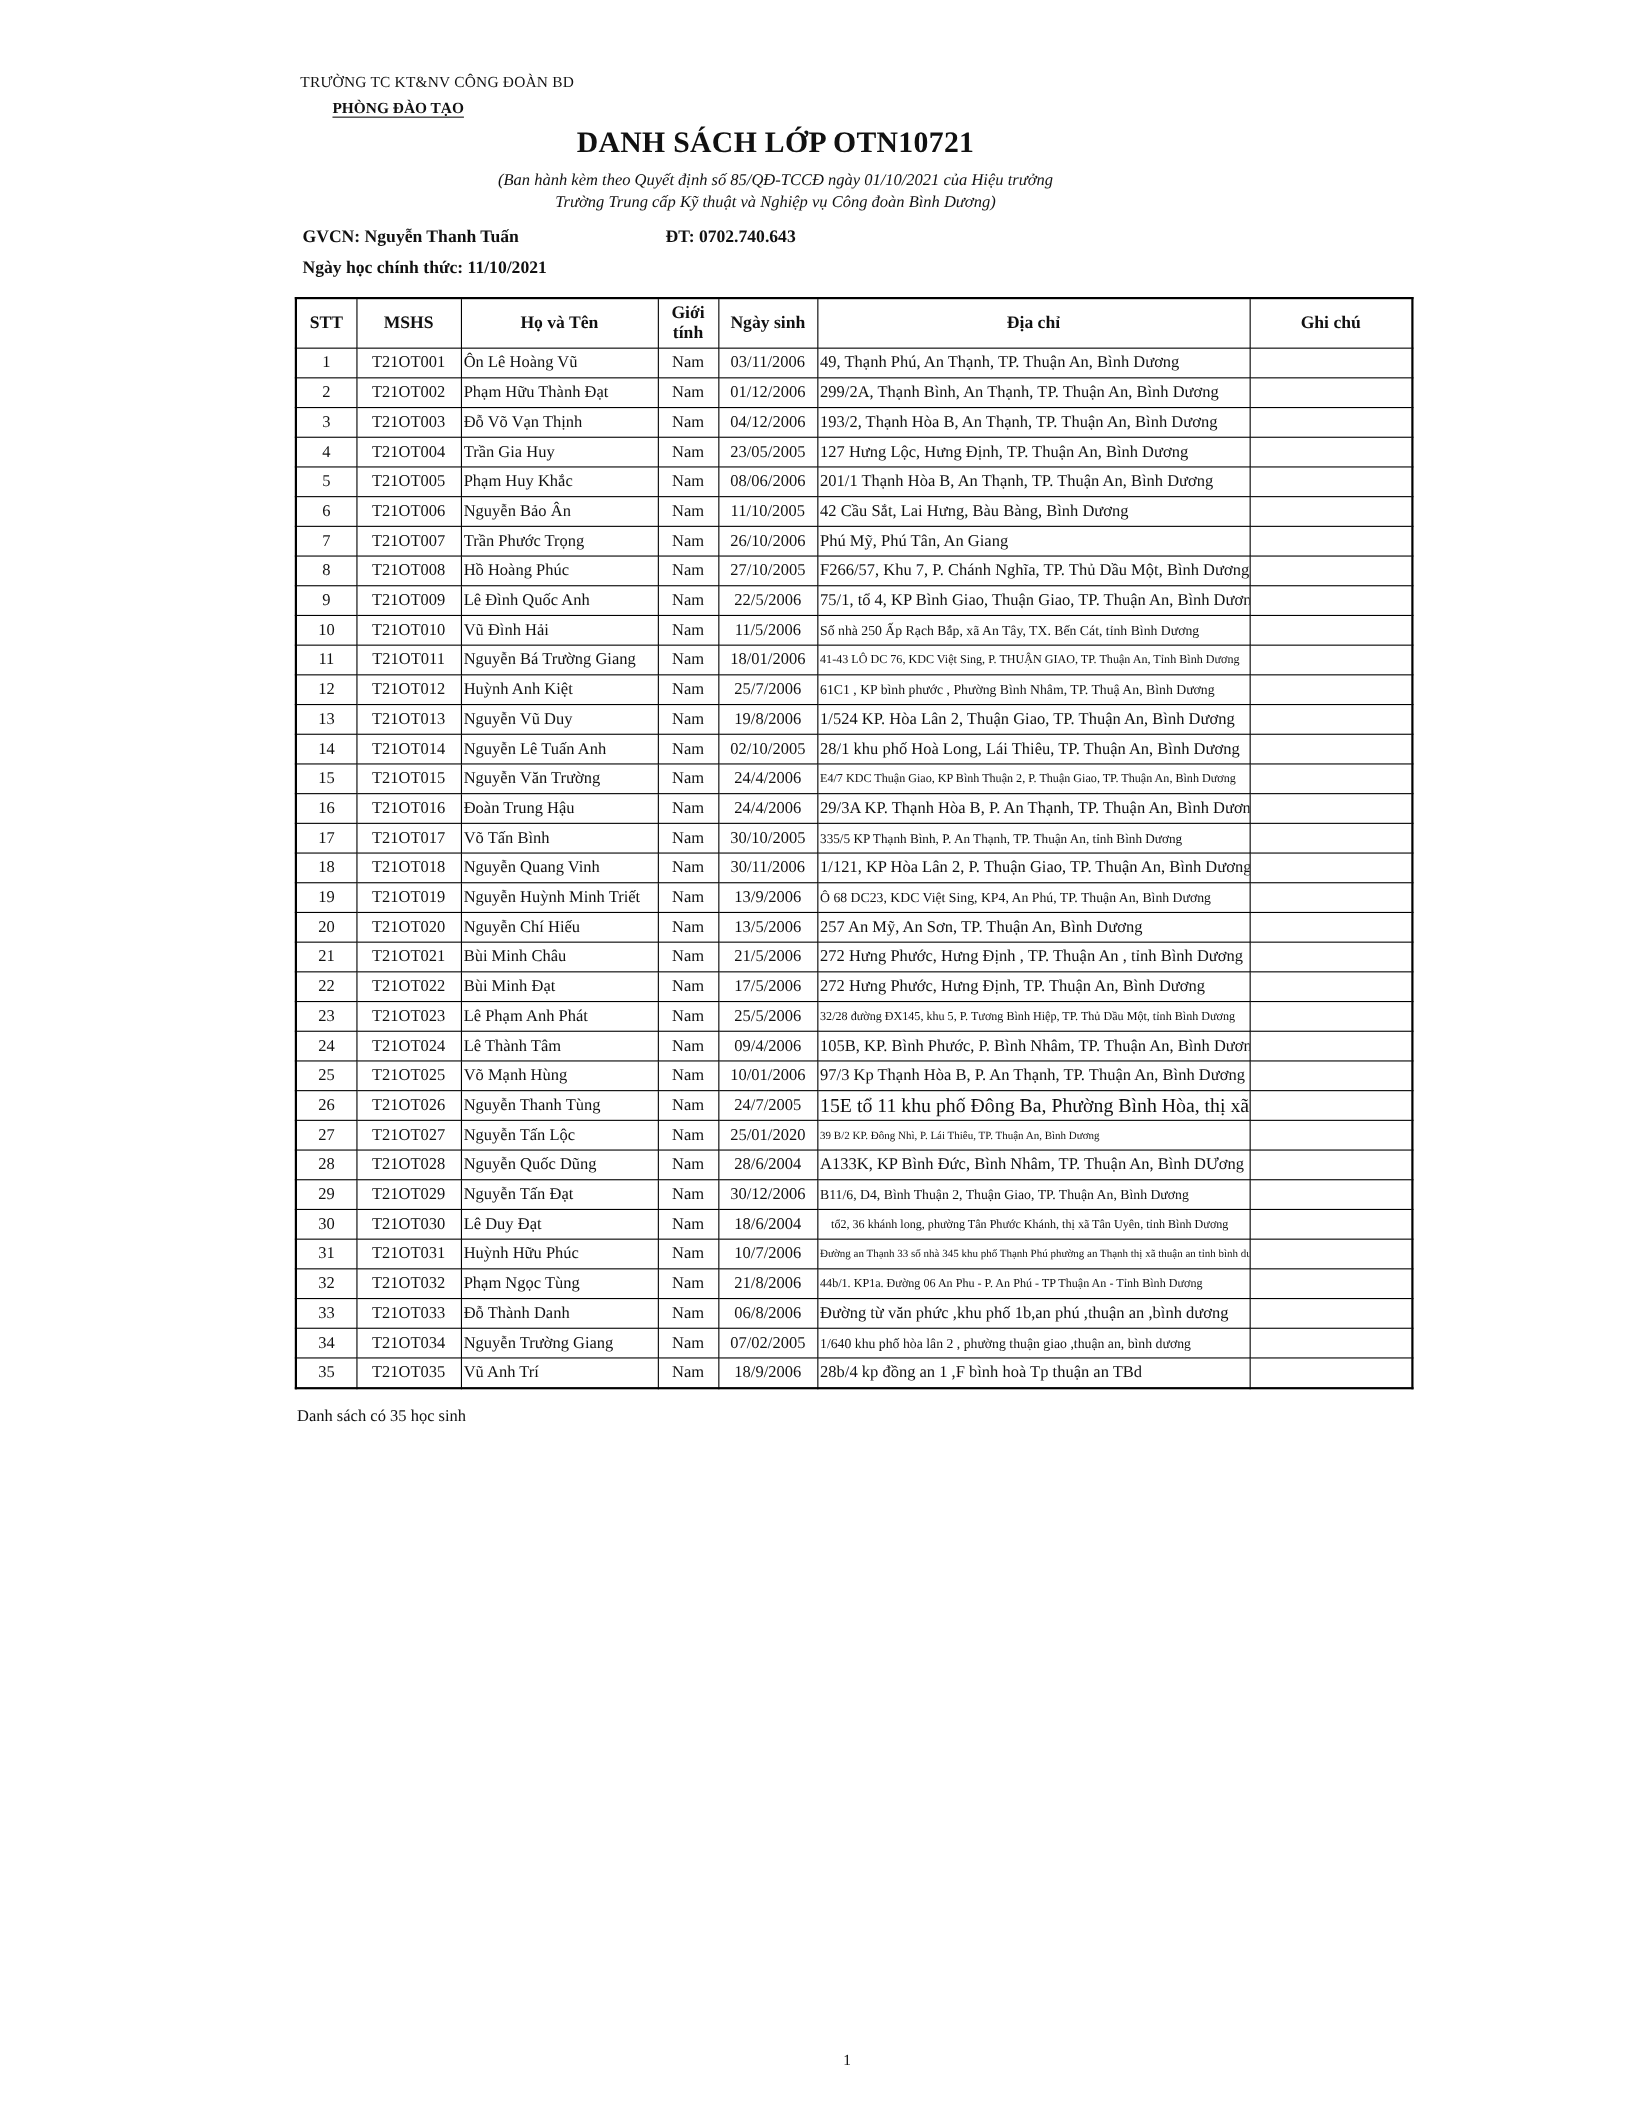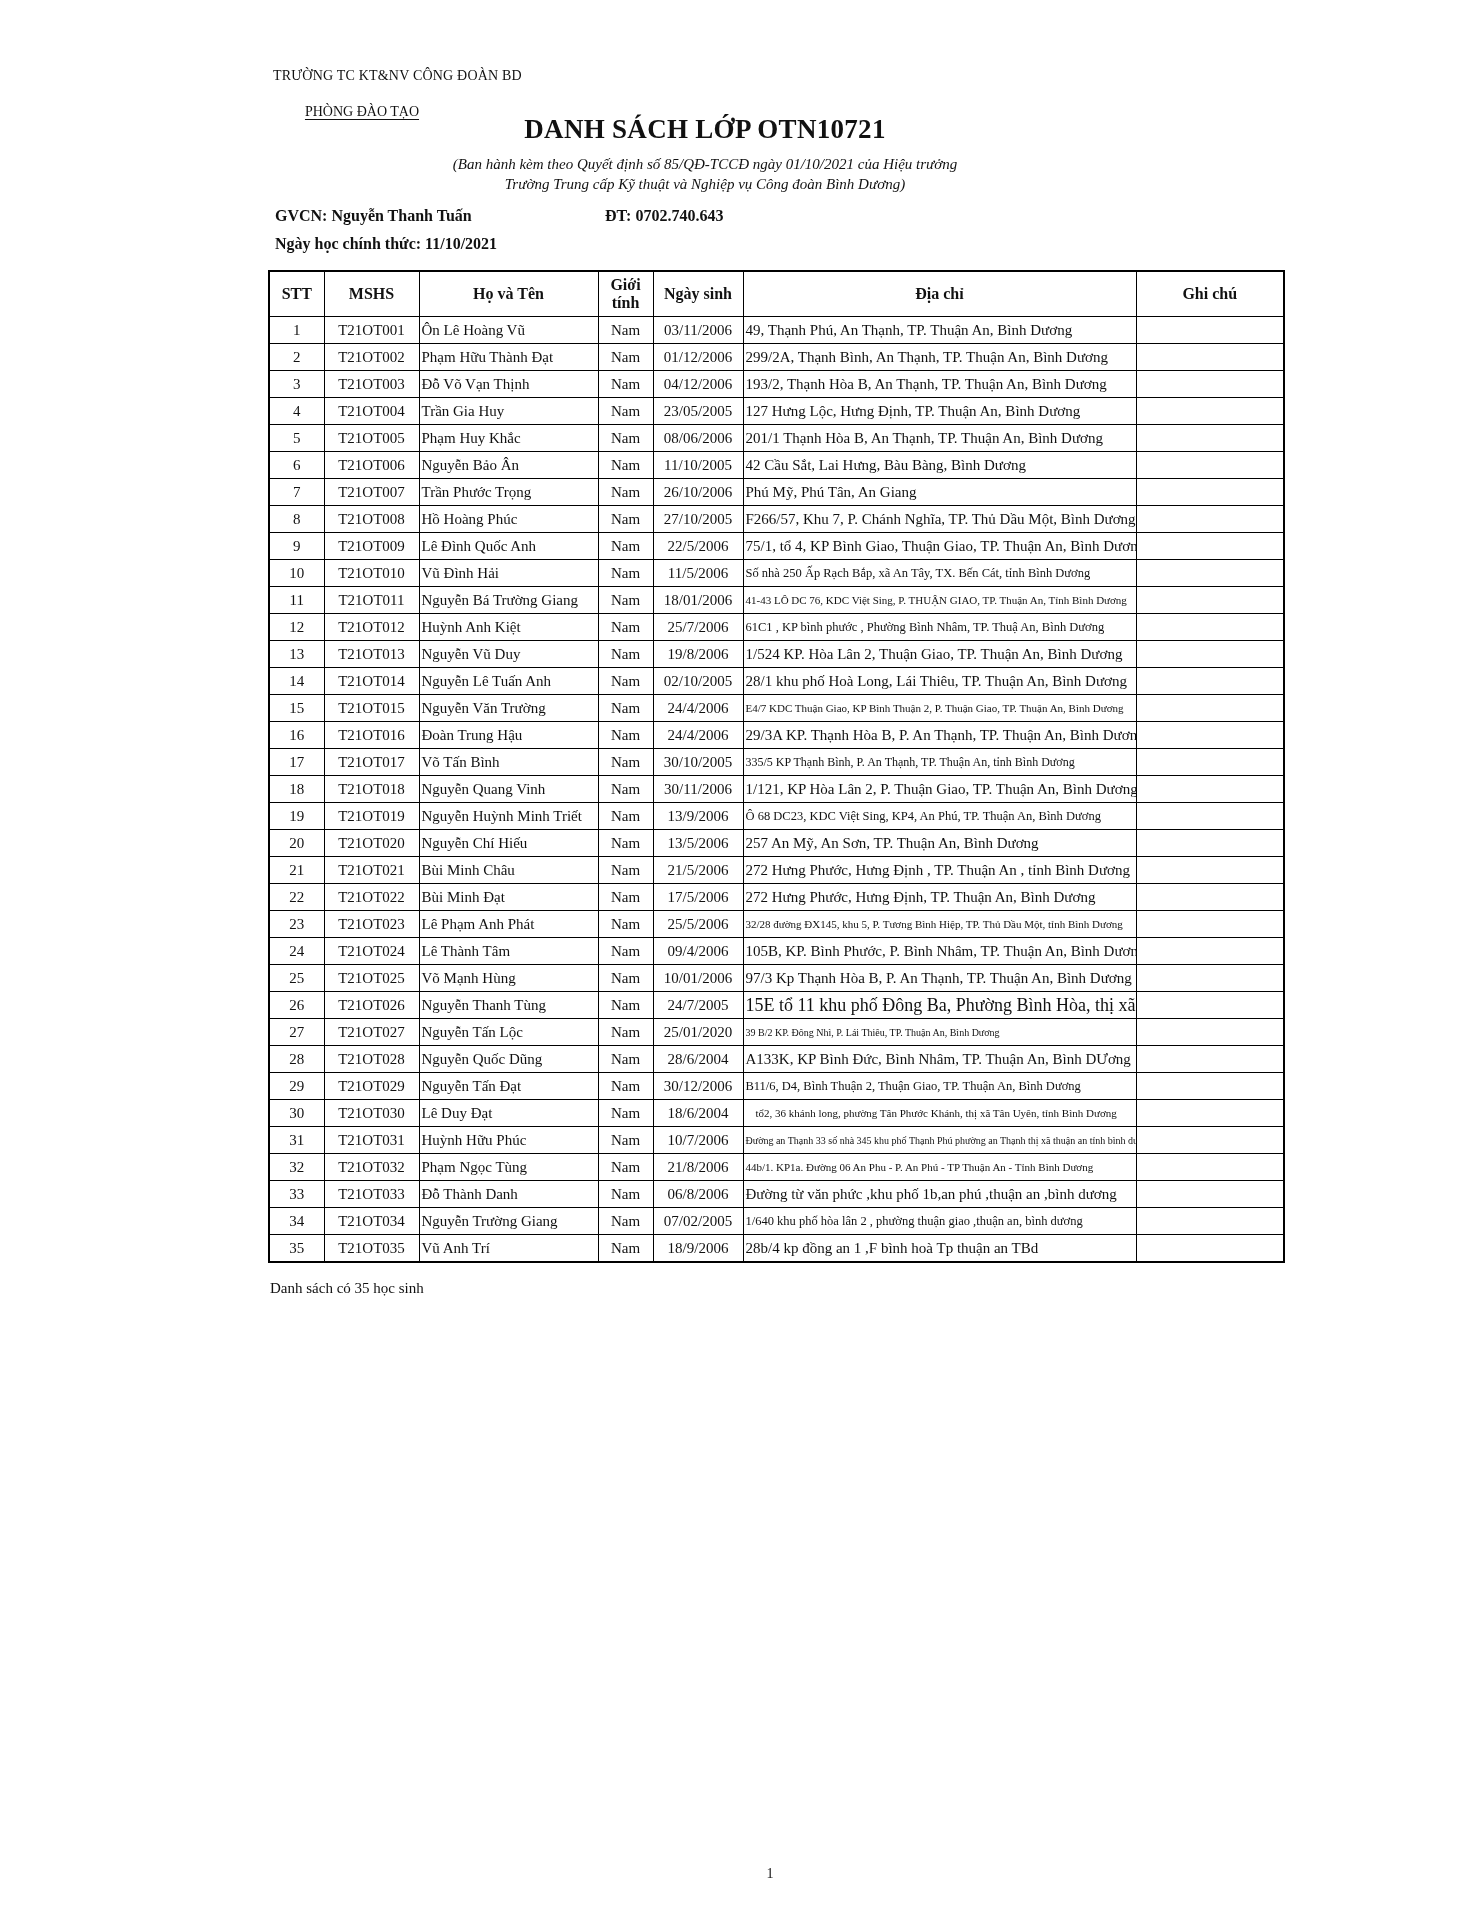--- a/index.html
+++ b/index.html
@@ -1,21 +1,21 @@
 <!DOCTYPE html>
 <html><head>
 <meta charset="utf-8">
 <style>
   html,body { margin:0; padding:0; background:#ffffff; }
   body { font-family: "Liberation Serif", "DejaVu Serif", serif; color:#111; }
   .page { position:relative; width:1484px; height:1920px; background:#fff; overflow:hidden; }
 
   .school-block { position:absolute; left:273px; top:68px; width:178px; text-align:center; }
   .school-name { font-size:14px; letter-spacing:0.2px; white-space:nowrap; }
-  .dept-name { font-size:14px; font-weight:normal; margin-top:20px; text-decoration:underline; text-underline-offset:3px; }
+  .dept-name { font-size:14px; font-weight:bold; margin-top:8px; text-decoration:underline; text-underline-offset:3px; }
 
   .title-block { position:absolute; left:255px; top:114px; width:900px; text-align:center; }
   .doc-title { font-size:27px; font-weight:bold; letter-spacing:0.3px; }
   .decree { font-size:15px; font-style:italic; line-height:20px; margin-top:9px; }
 
   .info-line1 { position:absolute; top:207px; left:275px; font-size:16px; font-weight:bold; }
   .info-phone { position:absolute; top:207px; left:605px; font-size:16px; font-weight:bold; }
   .info-line2 { position:absolute; top:235px; left:275px; font-size:16px; font-weight:bold; }
 
   table.roster { position:absolute; left:268px; top:270px; width:1015px;

